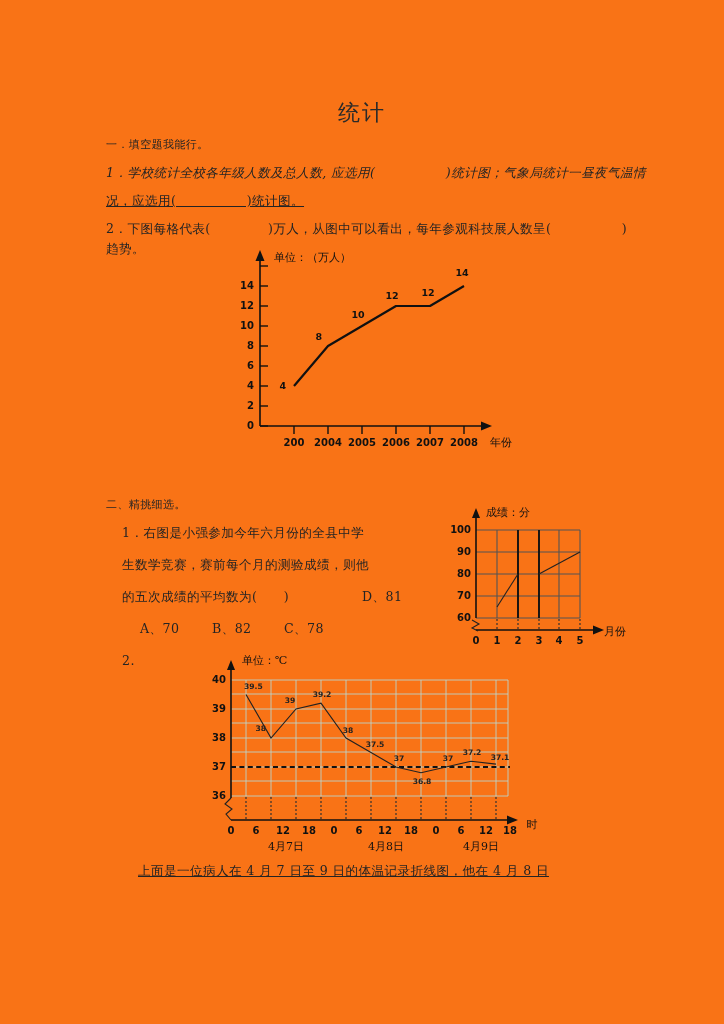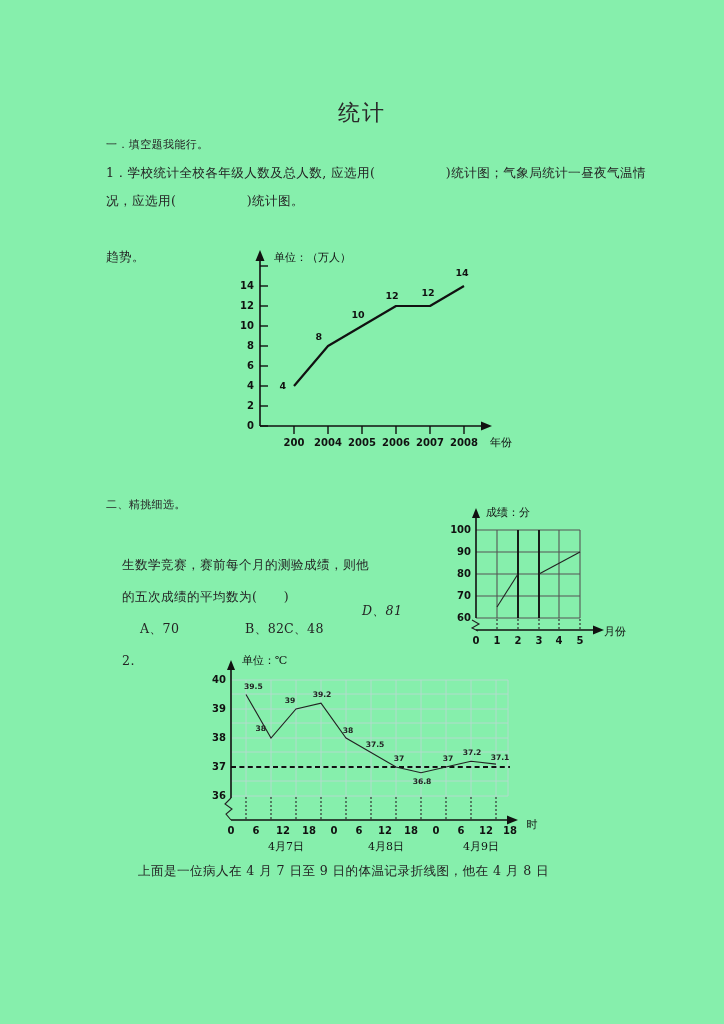--- a/index.html
+++ b/index.html
@@ -11,21 +11,21 @@
     width: 724px;
     height: 1024px;
     position: relative;
     font-family: "DejaVu Serif", "Liberation Serif", serif;
     color: #1d1d1d;
     overflow: hidden;
   }
   .page {
     position: absolute;
     inset: 0;
-    background: #86efac;
+    background: #f97316;
   }
 
   
   .doc-title {
     position: absolute;
     top: 98px;
     left: 0;
     width: 724px;
     text-align: center;
     font-size: 22px;
@@ -103,24 +103,25 @@
 </style>
 </head>
 <body>
 
 <div class="page">
 
   <div class="doc-title">统计</div>
 
   <div class="txt sec-head" style="left:106px; top:136px;">一．填空题我能行。</div>
 
-  <div class="txt" style="left:106px; top:164px;">1．学校统计全校各年级人数及总人数, 应选用(                )统计图；气象局统计一昼夜气温情</div>
-  <div class="txt" style="left:106px; top:192px;">况，应选用(                )统计图。</div>
-
-  <div class="txt" style="left:106px; top:248px;">趋势。</div>
+  <div class="txt" style="left:106px; top:164px;font-style:italic;">1．学校统计全校各年级人数及总人数, 应选用(                )统计图；气象局统计一昼夜气温情</div>
+  <div class="txt" style="left:106px; top:192px;text-decoration:underline;">况，应选用(                )统计图。</div>
+
+  <div class="txt" style="left:106px; top:220px;">2．下图每格代表(             )万人，从图中可以看出，每年参观科技展人数呈(                )</div>
+  <div class="txt" style="left:106px; top:240px;">趋势。</div>
 
   <div id="chart-visitors">
     <svg width="280" height="208" viewBox="0 0 280 208">
 
       <g>
         <line class="axis-line" x1="28" y1="178" x2="28" y2="10"></line>
         <polygon points="28,2 23.5,13 32.5,13" fill="#111"></polygon>
       </g>
 
       <g>
@@ -179,27 +180,28 @@
         <text class="pt-label" x="126" y="70" text-anchor="middle">10</text>
         <text class="pt-label" x="160" y="51" text-anchor="middle">12</text>
         <text class="pt-label" x="196" y="48" text-anchor="middle">12</text>
         <text class="pt-label" x="230" y="28" text-anchor="middle">14</text>
       </g>
     </svg>
   </div>
 
   <div class="txt sec-head" style="left:106px; top:496px;">二、精挑细选。</div>
 
+  <div class="txt" style="left:122px; top:524px;">1．右图是小强参加今年六月份的全县中学</div>
   <div class="txt" style="left:122px; top:556px;">生数学竞赛，赛前每个月的测验成绩，则他</div>
   <div class="txt" style="left:122px; top:588px;">的五次成绩的平均数为(      )</div>
 
   <div class="txt" style="left:140px; top:620px;">A、70</div>
-  <div class="txt" style="left:212px; top:620px;margin-left:33px;">B、82</div>
-  <div class="txt" style="left:284px; top:620px;">C、48</div>
-  <div class="txt" style="left:362px; top:602px;font-style:italic;">D、81</div>
+  <div class="txt" style="left:212px; top:620px;">B、82</div>
+  <div class="txt" style="left:284px; top:620px;">C、78</div>
+  <div class="txt" style="left:362px; top:588px;">D、81</div>
 
   <div id="chart-scores">
     <svg width="186" height="148" viewBox="0 0 186 148">
 
       <g>
         <line class="grid-dark" x1="38" y1="30" x2="142" y2="30"></line>
         <line class="grid-dark" x1="38" y1="52" x2="142" y2="52"></line>
         <line class="grid-dark" x1="38" y1="74" x2="142" y2="74"></line>
         <line class="grid-dark" x1="38" y1="96" x2="142" y2="96"></line>
         <line class="grid-dark" x1="38" y1="118" x2="142" y2="118"></line>
@@ -360,15 +362,15 @@
         <text class="pt-label-sm" x="177" y="99" text-anchor="middle">37.5</text>
         <text class="pt-label-sm" x="201" y="113" text-anchor="middle">37</text>
         <text class="pt-label-sm" x="224" y="136" text-anchor="middle">36.8</text>
         <text class="pt-label-sm" x="250" y="113" text-anchor="middle">37</text>
         <text class="pt-label-sm" x="274" y="107" text-anchor="middle">37.2</text>
         <text class="pt-label-sm" x="302" y="112" text-anchor="middle">37.1</text>
       </g>
     </svg>
   </div>
 
-  <div class="txt" style="left:138px; top:862px;">上面是一位病人在 4 月 7 日至 9 日的体温记录折线图，他在 4 月 8 日</div>
+  <div class="txt" style="left:138px; top:862px;text-decoration:underline;">上面是一位病人在 4 月 7 日至 9 日的体温记录折线图，他在 4 月 8 日</div>
 
 </div>
 
 </body></html>

